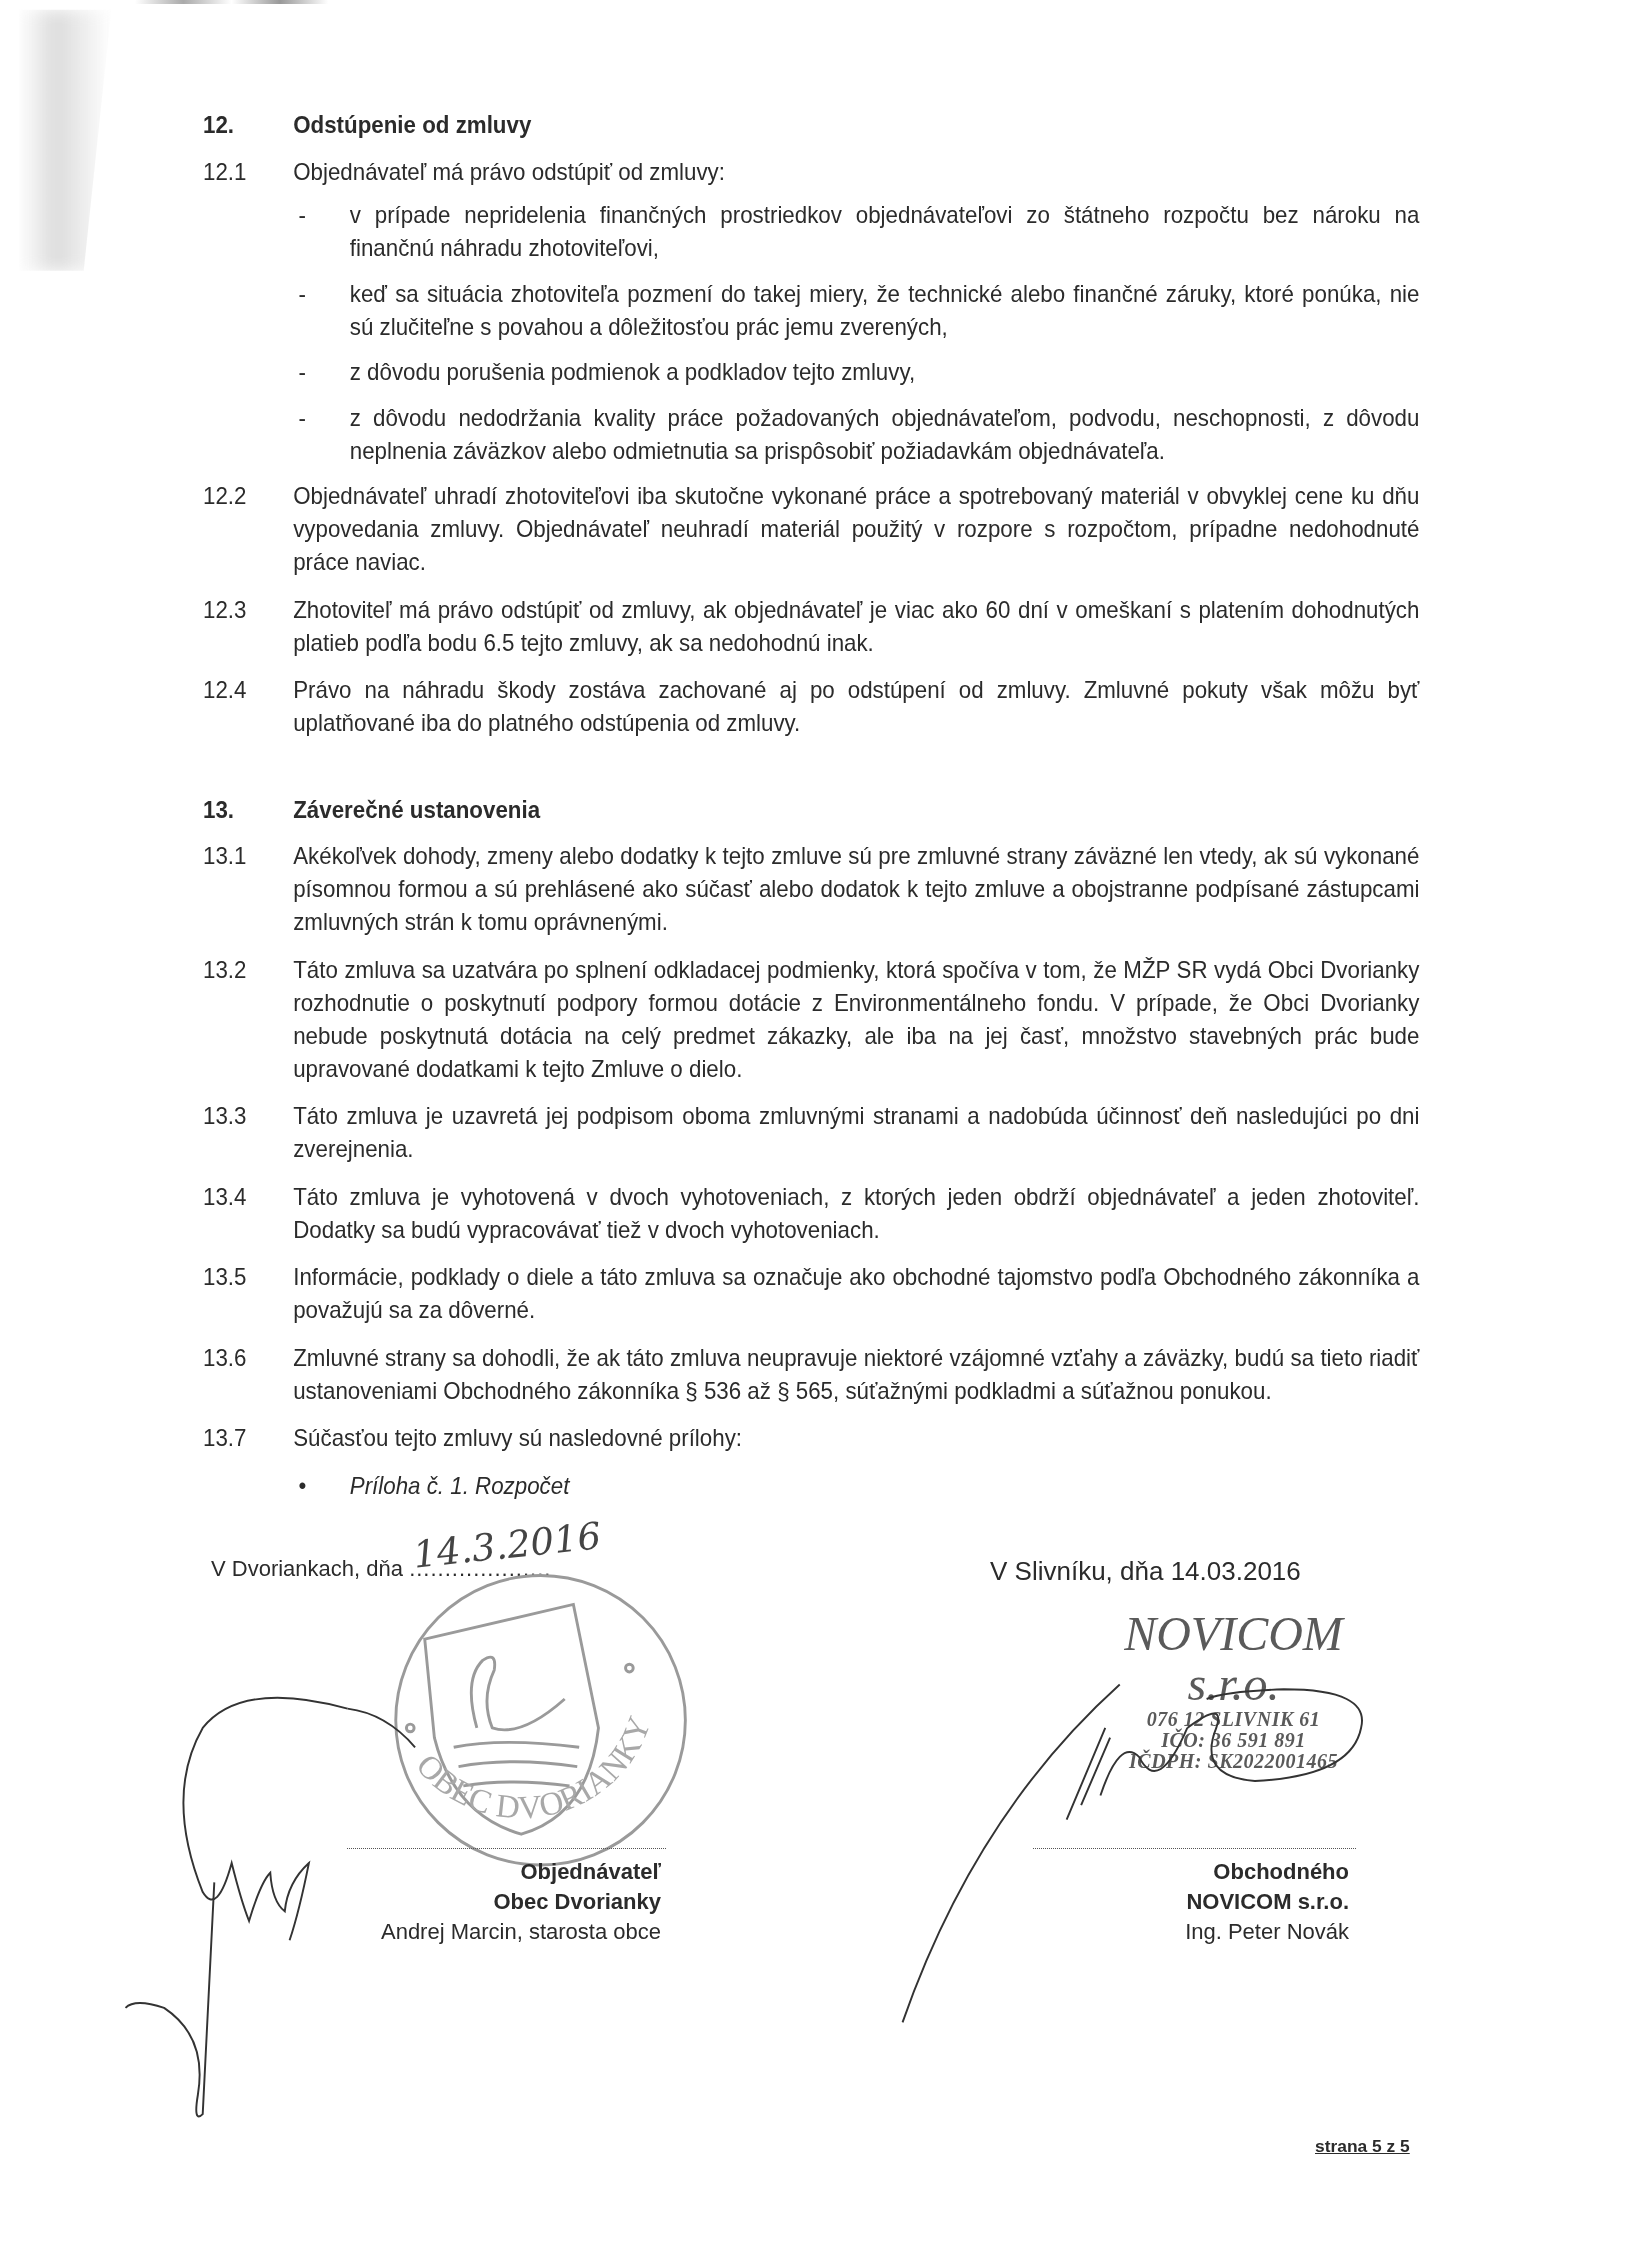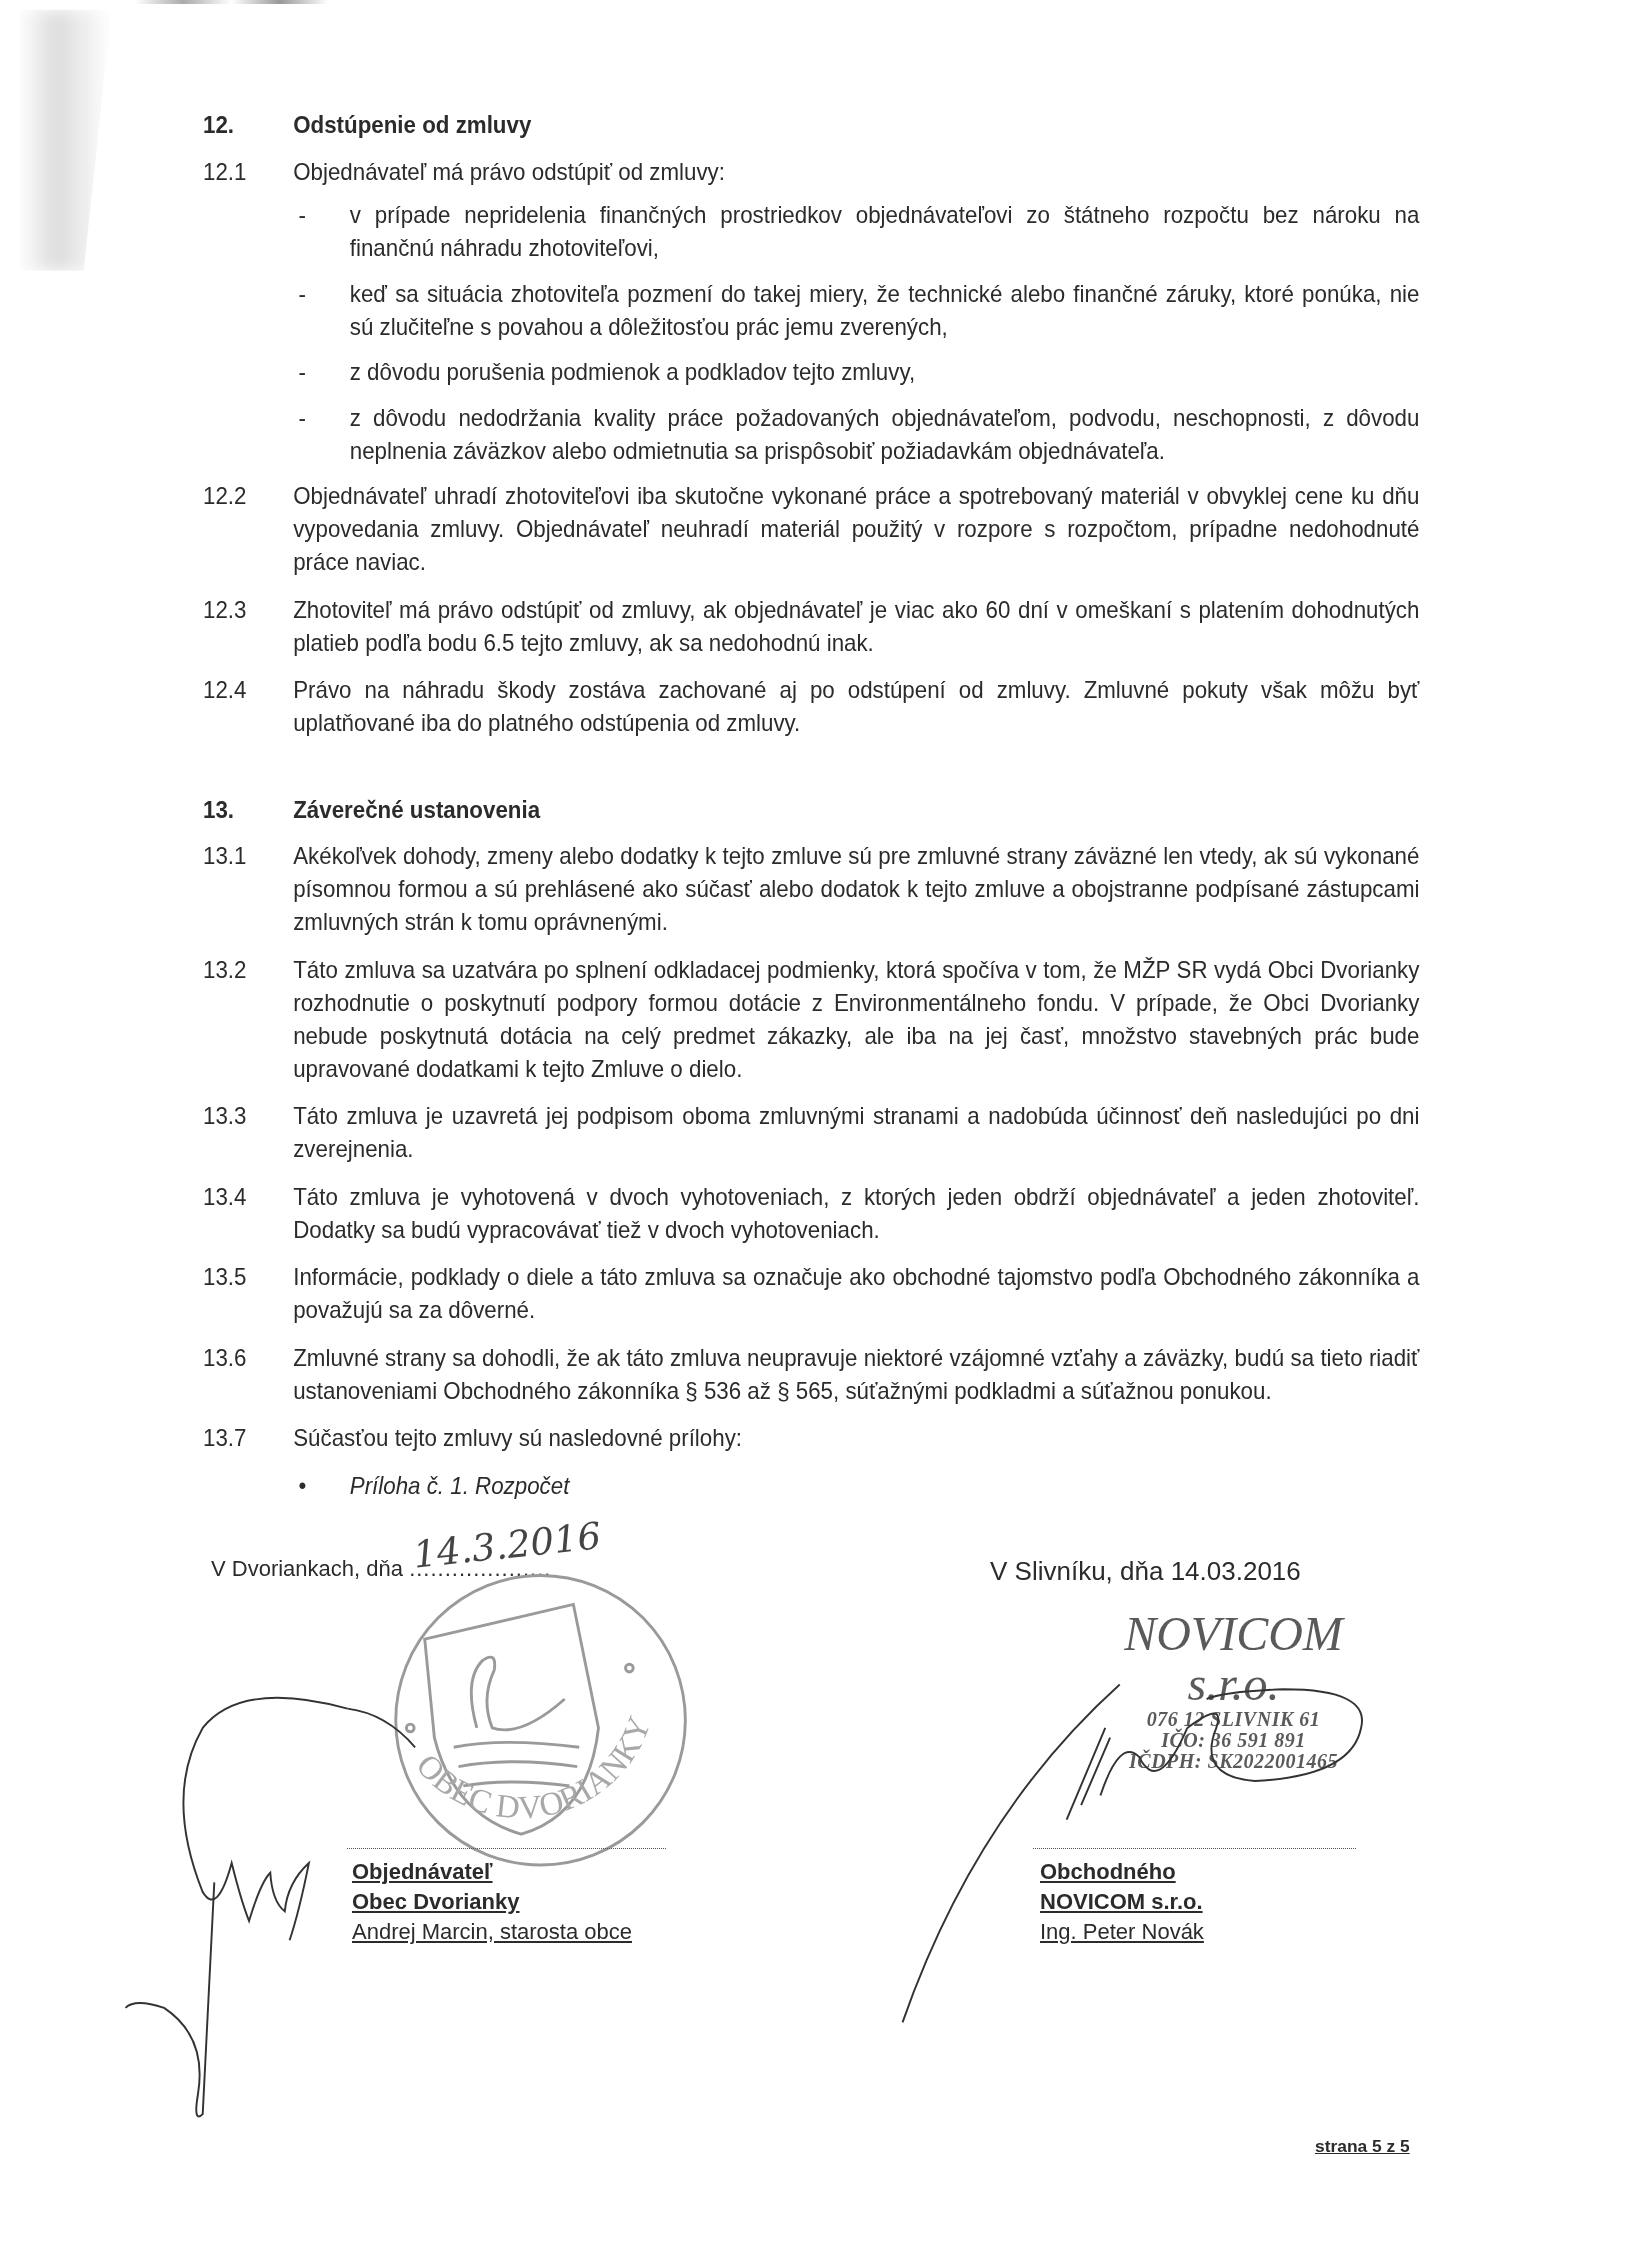--- a/index.html
+++ b/index.html
@@ -53,22 +53,22 @@
   }
   .stamp-right {
     position: absolute; left: 1079px; top: 1609px; width: 309px; text-align: center;
     font-family: "Liberation Serif", serif; font-style: italic; font-weight: bold;
     color: #5a5a5a;
   }
   .stamp-right .big { font-size: 48px; line-height: 50px; font-weight: normal; }
   .stamp-right .small { font-size: 20px; line-height: 21px; letter-spacing: 0.5px; }
 
   .sig-block {
-    position: absolute; text-align: left;
-    font-family: "Liberation Sans", sans-serif; font-size: 22px; line-height: 30px; text-decoration: underline;
+    position: absolute; text-align: right;
+    font-family: "Liberation Sans", sans-serif; font-size: 22px; line-height: 30px;
   }
   .sig-block .line { border-top: 1.9px dotted #555; margin-bottom: 7.7px; }
   .sig-block .role, .sig-block .org { font-weight: bold; }
   .sig-left { left: 352px; top: 1848px; width: 309px; }
   .sig-left .line { margin-left: -4.8px; margin-right: -4.8px; }
   .sig-right { left: 1040px; top: 1848px; width: 309px; }
   .sig-right .line { margin-left: -6.8px; margin-right: -6.8px; }
 
   .page-number {
     position: absolute; left: 1315px; top: 2136px;

